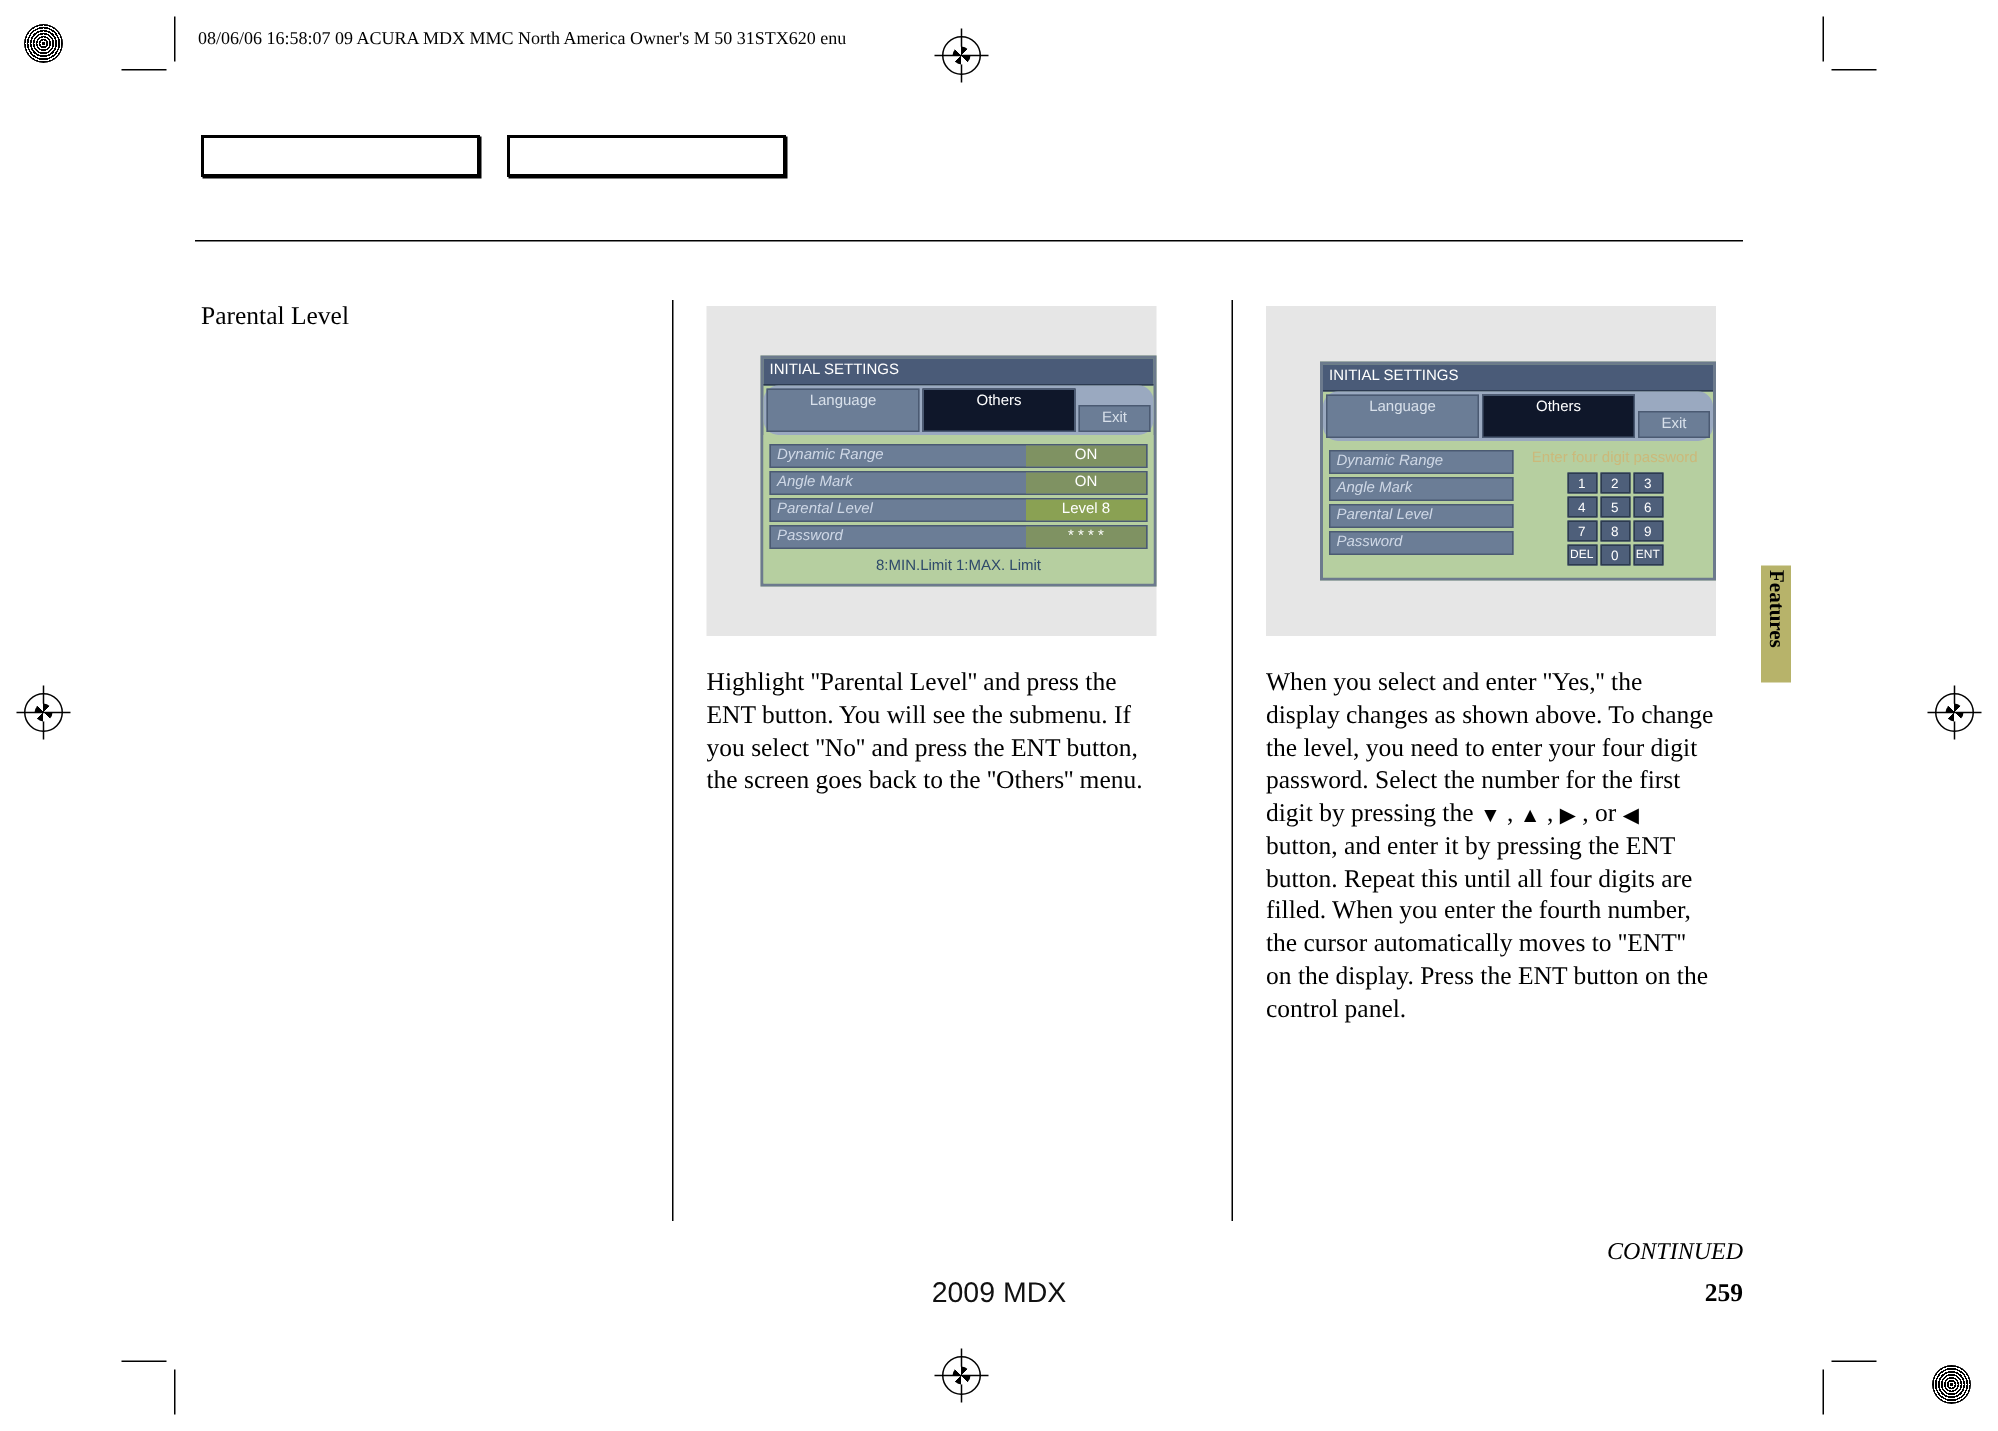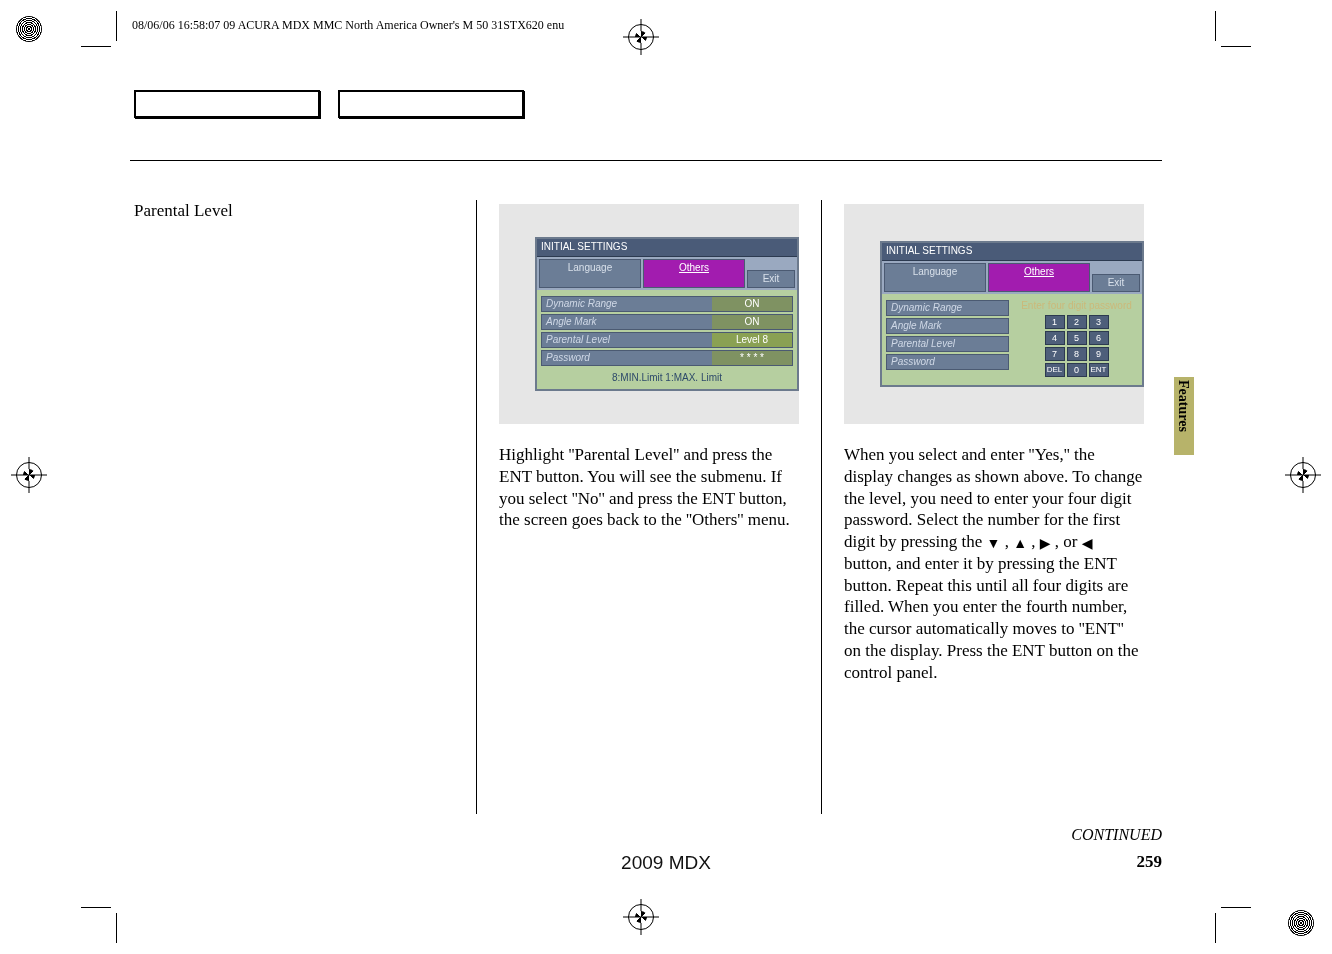--- a/index.html
+++ b/index.html
@@ -99,20 +99,21 @@
   }
   .columns {
     position: absolute;
     top: 130px;
     left: 2px;
     right: 36px;
     bottom: 60px;
     display: grid;
     grid-template-columns: 1fr 1fr 1fr;
     column-gap: 0;
+    gap: 28px;
   }
   .col {
     padding: 0 22px 0 2px;
     font-size: 17px;
     line-height: 1.28;
   }
   .col + .col {
     border-left: 1px solid #000;
     padding-left: 22px;
   }
@@ -140,31 +141,32 @@
     color:#fff;
     font-size:10px;
     padding:2px 4px;
     border-bottom:1px solid #2c3a50;
   }
   .sc-tabs {
     display:flex;
     gap:2px;
     padding:2px;
     background:#9aa9c0;
+    border-radius:10px;
   }
   .sc-tab {
     flex:1;
     text-align:center;
     padding:2px 0;
     font-size:10px;
     background:#6b7d96;
     color:#d8e0ea;
     border:1px solid #4b5a72;
   }
-  .sc-tab.active { background:#a21caf; color:#fff;text-decoration:underline; }
+  .sc-tab.active { background:#0f172a; color:#fff; }
   .sc-tab.exit { flex:0 0 46px;margin-top:11px; }
   .sc-body { padding:4px; background:#b6cfa0; }
   .sc-row {
     display:flex;
     margin:2px 0;
     background:#6b7d96;
     border:1px solid #4b5a72;
     height:14px;
     align-items:center;
   }

